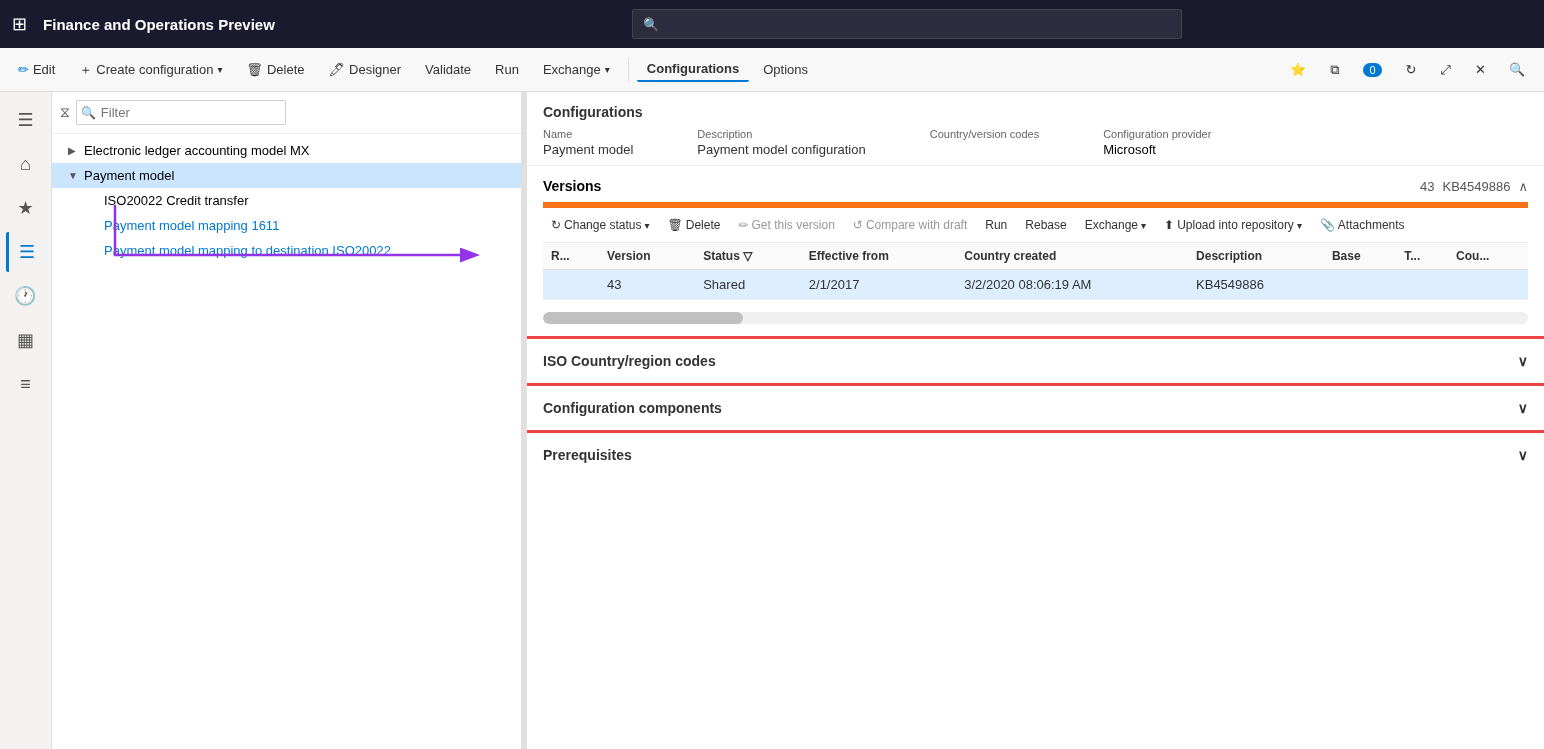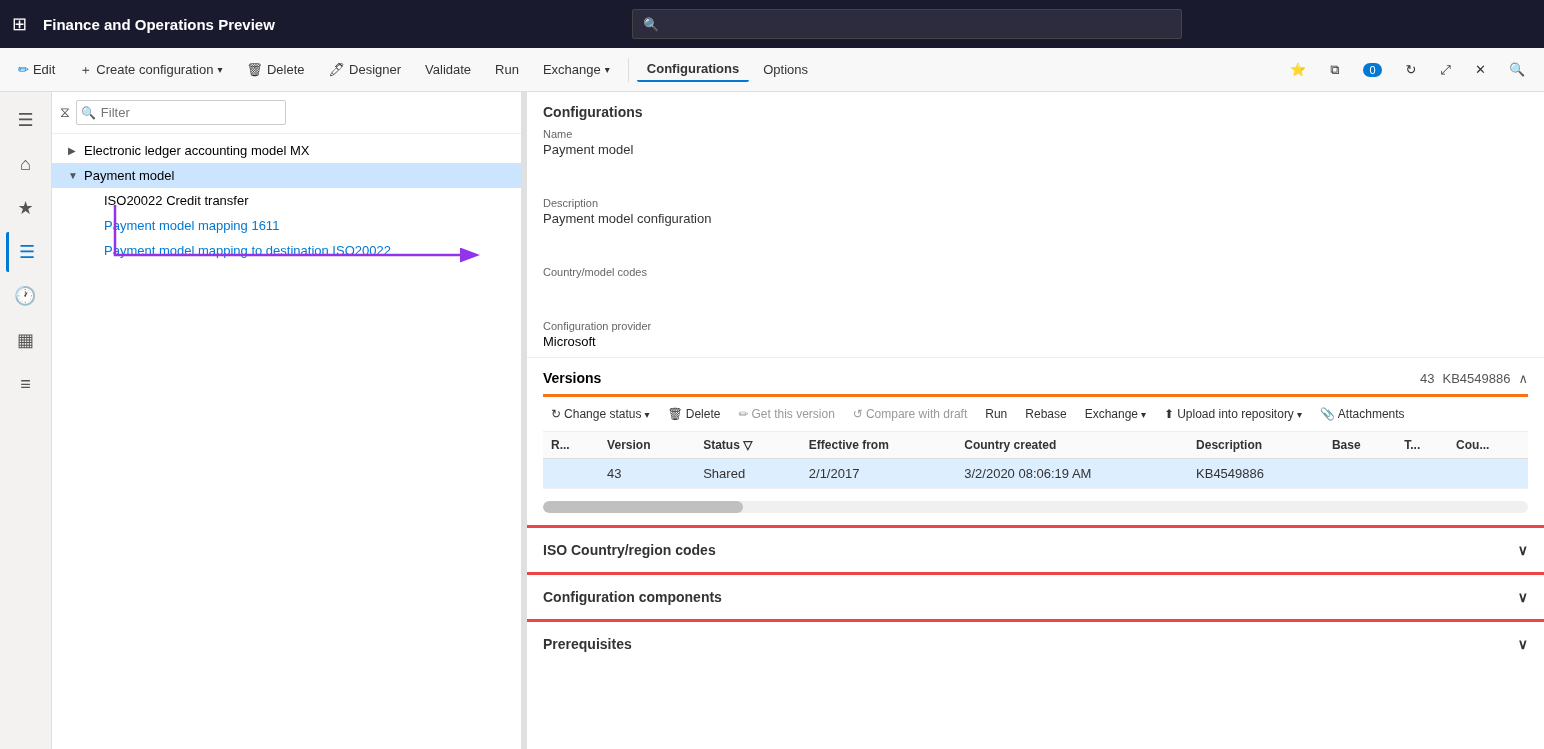--- a/index.html
+++ b/index.html
@@ -163,34 +163,34 @@
       display: flex;
       flex-direction: column;
     }
 
     
     .config-header {
       padding: 12px 16px 8px;
       border-bottom: 1px solid #eee;
     }
     .config-header-title { font-size: 14px; font-weight: 600; color: #333; margin-bottom: 8px; }
-    .config-meta { display: flex; gap: 40px; flex-direction: column; }
+    .config-meta { display: flex; gap: 64px; }
     .config-meta-col { display: flex; flex-direction: column; gap: 2px; }
     .meta-label { font-size: 11px; color: #666; }
     .meta-value { font-size: 13px; color: #333; }
     .meta-value.link { color: #000000; }
 
     
     .versions-section { padding: 0 16px; }
     .versions-header {
       display: flex;
       align-items: center;
       justify-content: space-between;
       padding: 12px 0 8px;
-      border-bottom: 3px solid #f97316;
+      border-bottom: 6px solid #f97316;
     }
     .versions-title { font-size: 14px; font-weight: 600; }
     .versions-badge { display: flex; align-items: center; gap: 8px; font-size: 13px; color: #555; }
     .versions-toolbar {
       display: flex;
       align-items: center;
       gap: 2px;
       padding: 6px 0;
       border-bottom: 1px solid #eee;
       flex-wrap: wrap;
@@ -402,21 +402,21 @@
         <div class="config-meta">
           <div class="config-meta-col">
             <span class="meta-label">Name</span>
             <span class="meta-value">Payment model</span>
           </div>
           <div class="config-meta-col">
             <span class="meta-label">Description</span>
             <span class="meta-value">Payment model configuration</span>
           </div>
           <div class="config-meta-col">
-            <span class="meta-label">Country/model codes</span>
+            <span class="meta-label">Country/version codes</span>
             <span class="meta-value"></span>
           </div>
           <div class="config-meta-col">
             <span class="meta-label">Configuration provider</span>
             <span class="meta-value link">Microsoft</span>
           </div>
         </div>
       </div>
 
       <div class="versions-section">

